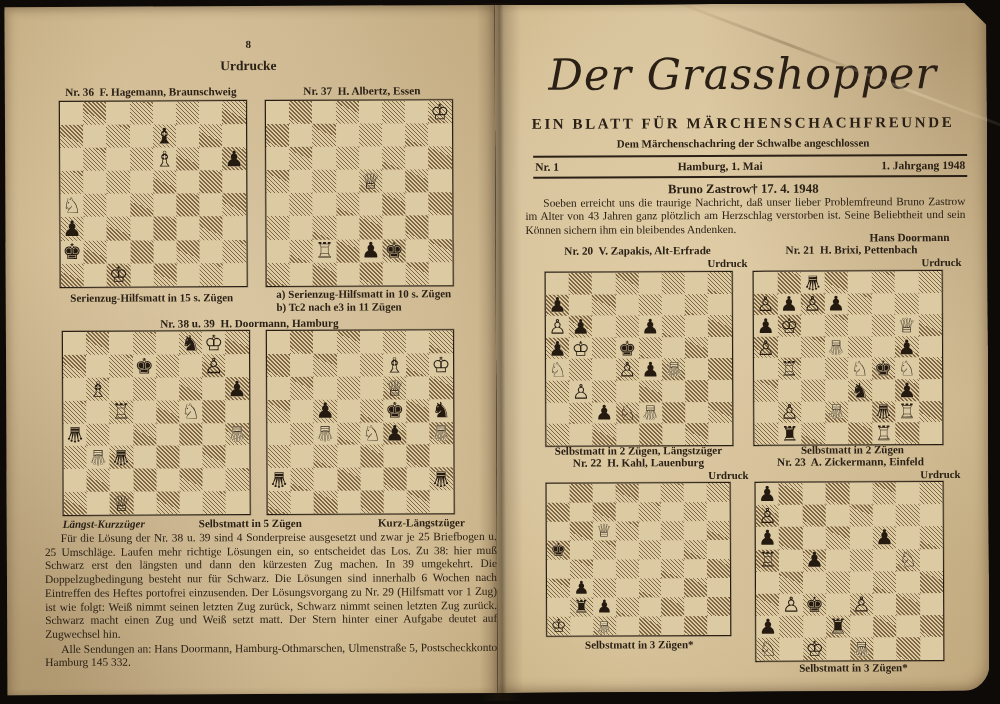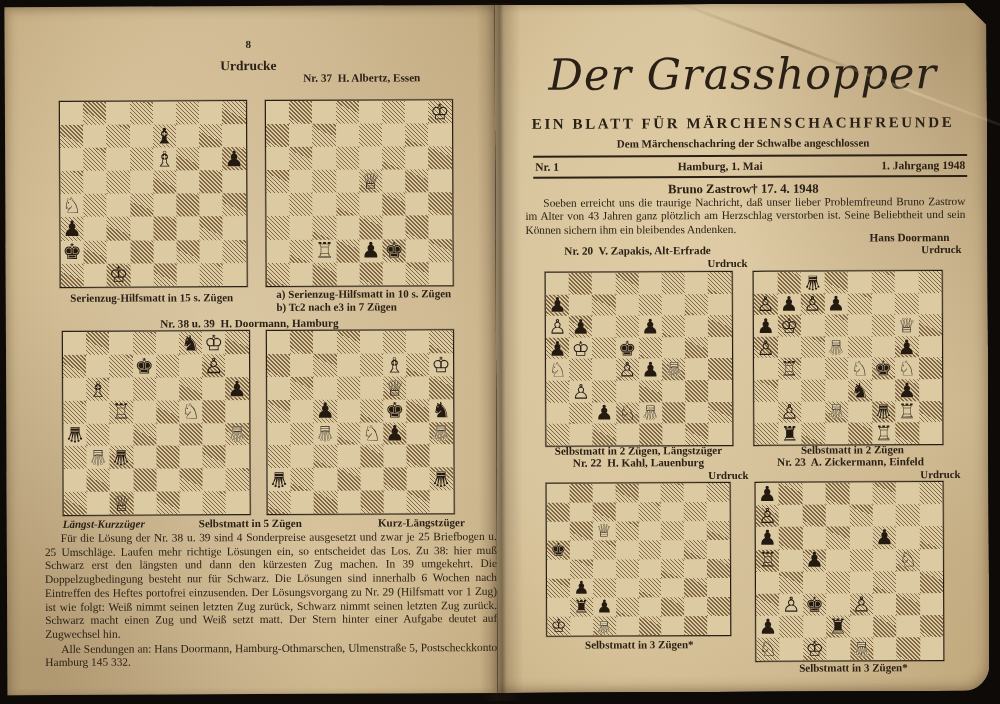--- a/index.html
+++ b/index.html
@@ -86,21 +86,22 @@
 </style>
 </head>
 <body>
 
 <div id="spread">
 
   <div class="page" id="page-left">
     <div class="abs center" style="left:0;width:487px;top:32px;font-size:11px;font-weight:bold;">8</div>
     <div class="abs center" style="left:0;width:487px;top:52px;font-size:13.5px;font-weight:bold;">Urdrucke</div>
 
-    <div class="abs center hdr" style="left:250px;width:214px;top:66px;">Nr. 37  H. Albertz, Essen</div>
+    <div class="abs center hdr" style="left:38px;width:216px;top:79px;">Nr. 36  F. Hagemann, Braunschweig</div>
+    <div class="abs center hdr" style="left:250px;width:214px;top:79px;">Nr. 37  H. Albertz, Essen</div>
 
     <div class="abs board" style="left:54px;top:94px;--cw:23.2px;--ch:23.1px;">
         <div class="sq light"></div>
         <div class="sq dark"></div>
         <div class="sq light"></div>
         <div class="sq dark"></div>
         <div class="sq light"></div>
         <div class="sq dark"></div>
         <div class="sq light"></div>
         <div class="sq dark"></div>
@@ -249,21 +250,21 @@
         <div class="sq dark"></div>
         <div class="sq light"></div>
         <div class="sq dark"></div>
         <div class="sq light"></div>
       </div>
 
     <div class="abs center cap" style="left:38px;width:216px;top:285px;">Serienzug-Hilfsmatt in 15 s. Zügen</div>
     <div class="abs center" style="left:246px;width:224px;top:282px;">
       <span class="ab-left">
         <span class="cap" style="display:block;">a) Serienzug-Hilfsmatt in 10 s. Zügen</span>
-        <span class="cap" style="display:block;">b) Tc2 nach e3 in 7 Zügen</span>
+        <span class="cap" style="display:block;">b) Tc2 nach e3 in 11 Zügen</span>
       </span>
     </div>
 
     <div class="abs center hdr" style="left:0;width:487px;top:311px;">Nr. 38 u. 39  H. Doormann, Hamburg</div>
 
     <div class="abs board" style="left:56px;top:324px;--cw:23.2px;--ch:22.9px;">
         <div class="sq light"></div>
         <div class="sq dark"></div>
         <div class="sq light"></div>
         <div class="sq dark"></div>
@@ -470,20 +471,21 @@
 
     <div class="abs center" id="obit-title" style="left:18px;width:460px;top:178px;">Bruno Zastrow† 17. 4. 1948</div>
     <div class="abs" id="obit-body" style="left:30px;width:440px;top:192px;">Soeben erreicht uns die traurige Nachricht, daß unser lieber Problemfreund Bruno Zastrow im Alter von 43 Jahren ganz plötzlich am Herzschlag verstorben ist.  Seine Beliebtheit und sein Können sichern ihm ein bleibendes Andenken.</div>
     <div class="abs" id="obit-sig" style="right:38px;top:228px;">Hans Doormann</div>
 
     <div class="abs center" style="left:32px;width:220px;top:240px;">
       <span class="hdr" style="display:block;">Nr. 20  V. Zapakis, Alt-Erfrade</span>
       <span class="sub" style="display:block;">Urdruck</span>
     </div>
     <div class="abs center" style="left:246px;width:220px;top:240px;">
+      <span class="hdr" style="display:block;">Nr. 21  H. Brixi, Pettenbach</span>
       <span class="sub" style="display:block;">Urdruck</span>
     </div>
 
     <div class="abs board" style="left:49px;top:267px;--cw:23.2px;--ch:21.6px;">
         <div class="sq light"></div>
         <div class="sq dark"></div>
         <div class="sq light"></div>
         <div class="sq dark"></div>
         <div class="sq light"></div>
         <div class="sq dark"></div>

